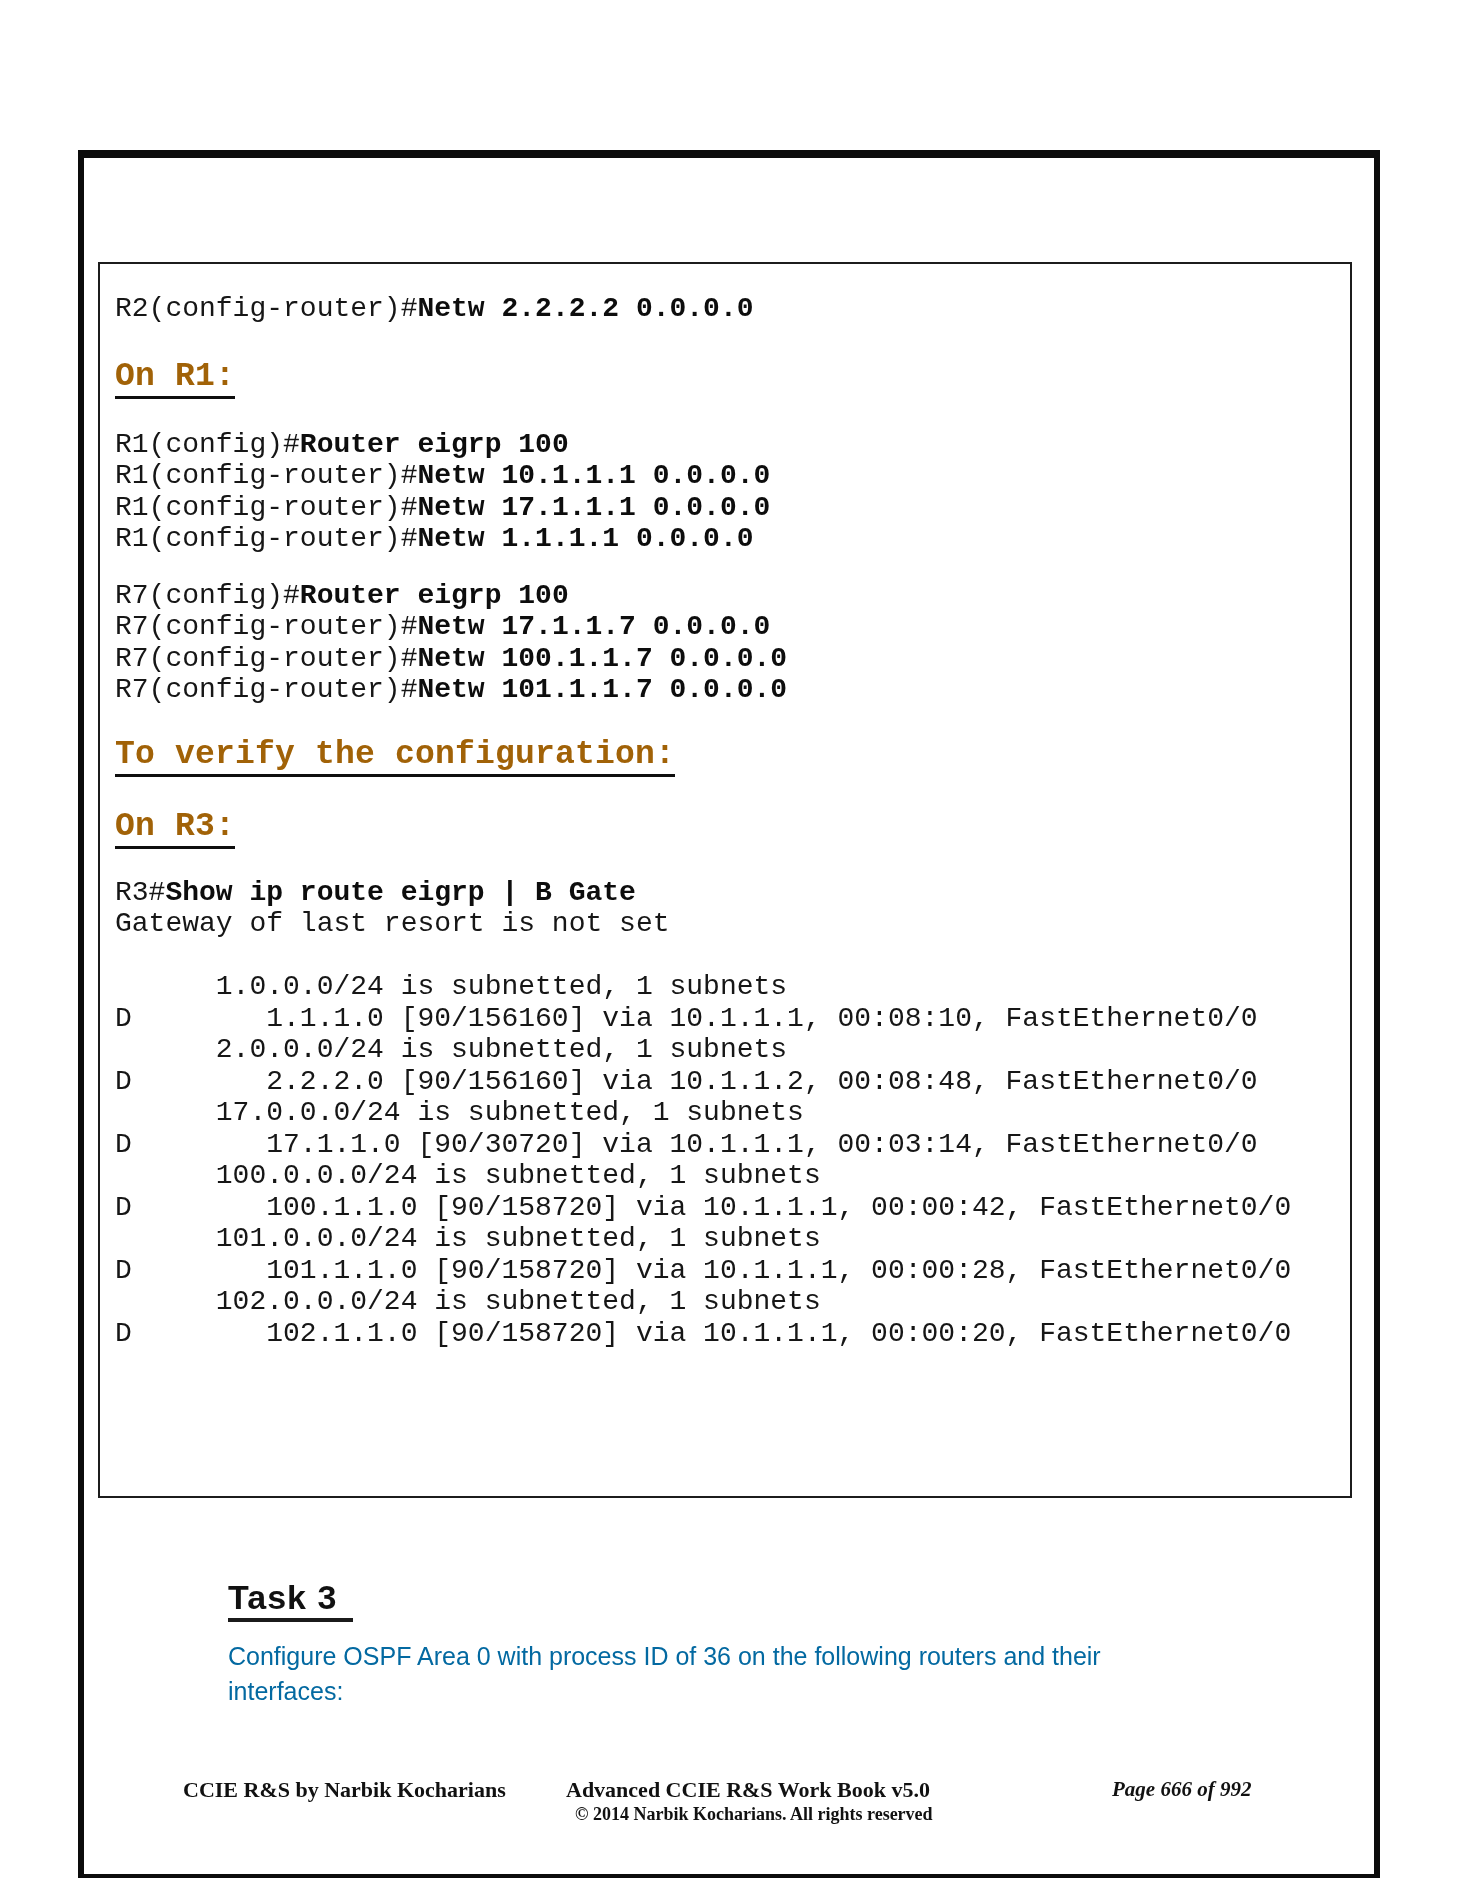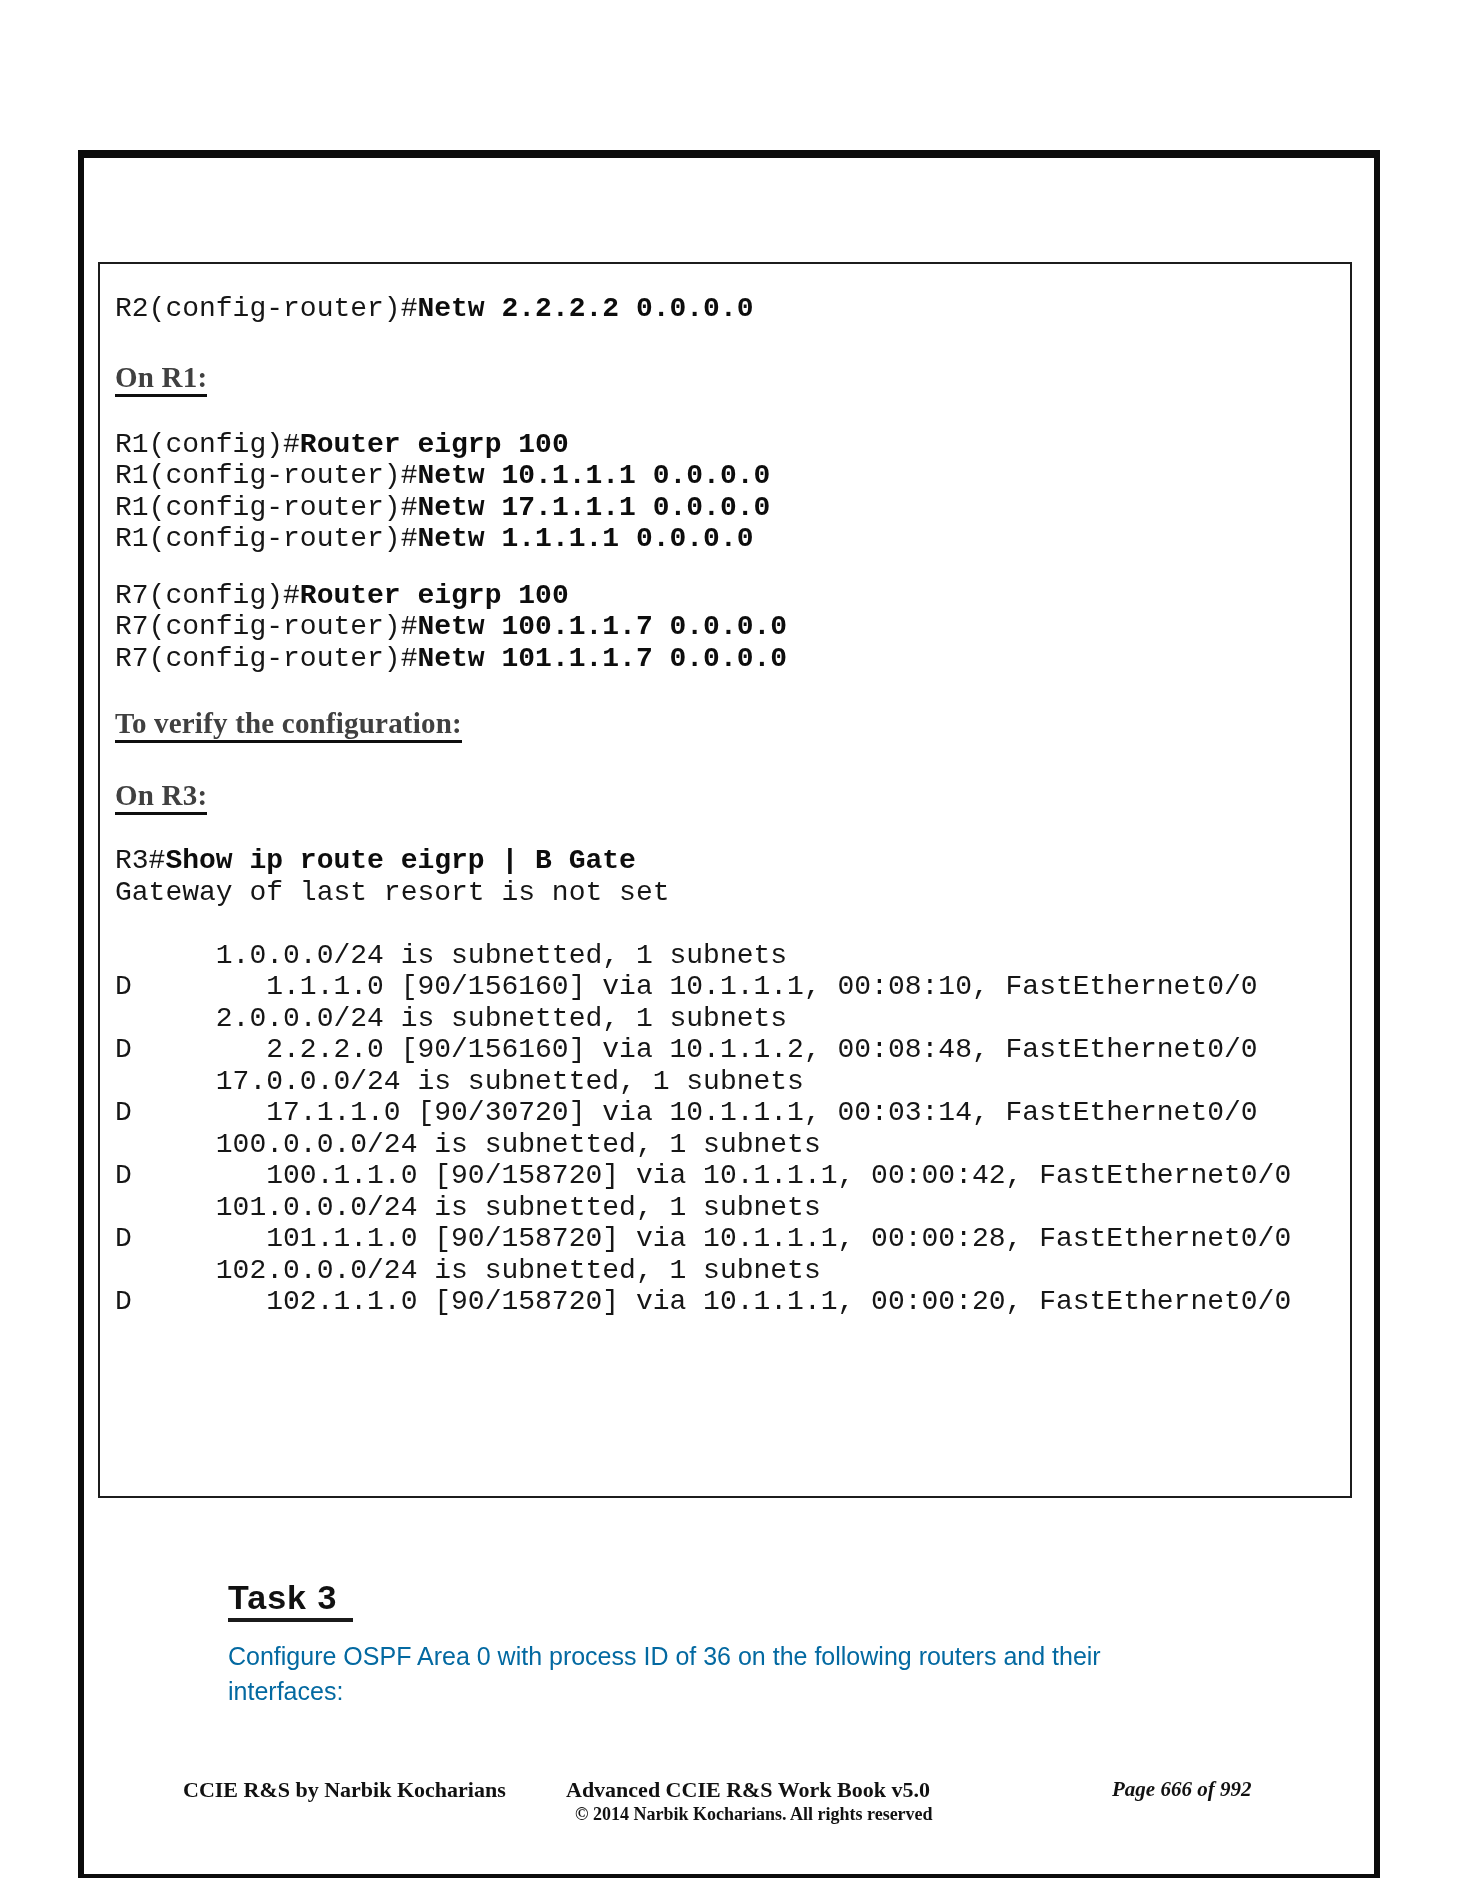--- a/index.html
+++ b/index.html
@@ -28,22 +28,22 @@
     overflow:hidden;
   }
   .mono-block{margin:0;}
   .mono-line{
     font-family:"Liberation Mono","DejaVu Sans Mono",monospace;
     font-size:28px;line-height:31.5px;min-height:31.5px;
     white-space:pre;color:#161616;
   }
   .cmd-bold{font-weight:bold;color:#0d0d0d;}
   .sec-heading{
-    font-family:Liberation Serif, serif;
-    font-weight:bold;font-size:29px;line-height:40px;color:#404040;
+    font-family:Liberation Mono, monospace;
+    font-weight:bold;font-size:33px;line-height:40px;color:#a16207;
     letter-spacing:0.2px;
   }
   .hu{border-bottom:3px solid #0e0e0e;padding-bottom:1px;}
   
   .b1{margin-top:32px;}
   .b2{margin-top:32px;}
   .b3{margin-top:36px;}
   .b4{margin-top:25px;}
   .b5{margin-top:29px;}
   .b6{margin-top:32px;}
@@ -86,20 +86,21 @@
         </div>
         <div class="sec-heading b1"><span class="hu">On R1:</span></div>
         <div class="mono-block b2">
           <div class="mono-line"><span>R1(config)#</span><span class="cmd-bold">Router eigrp 100</span></div>
           <div class="mono-line"><span>R1(config-router)#</span><span class="cmd-bold">Netw 10.1.1.1 0.0.0.0</span></div>
           <div class="mono-line"><span>R1(config-router)#</span><span class="cmd-bold">Netw 17.1.1.1 0.0.0.0</span></div>
           <div class="mono-line"><span>R1(config-router)#</span><span class="cmd-bold">Netw 1.1.1.1 0.0.0.0</span></div>
         </div>
         <div class="mono-block b4">
           <div class="mono-line"><span>R7(config)#</span><span class="cmd-bold">Router eigrp 100</span></div>
+          <div class="mono-line"><span>R7(config-router)#</span><span class="cmd-bold">Netw 17.1.1.7 0.0.0.0</span></div>
           <div class="mono-line"><span>R7(config-router)#</span><span class="cmd-bold">Netw 100.1.1.7 0.0.0.0</span></div>
           <div class="mono-line"><span>R7(config-router)#</span><span class="cmd-bold">Netw 101.1.1.7 0.0.0.0</span></div>
         </div>
         <div class="sec-heading b5"><span class="hu">To verify the configuration:</span></div>
         <div class="sec-heading b6"><span class="hu">On R3:</span></div>
         <div class="mono-block b7">
           <div class="mono-line"><span>R3#</span><span class="cmd-bold">Show ip route eigrp | B Gate</span></div>
           <div class="mono-line">Gateway of last resort is not set</div>
           <div class="mono-line"></div>
           <div class="mono-line">      1.0.0.0/24 is subnetted, 1 subnets</div>

